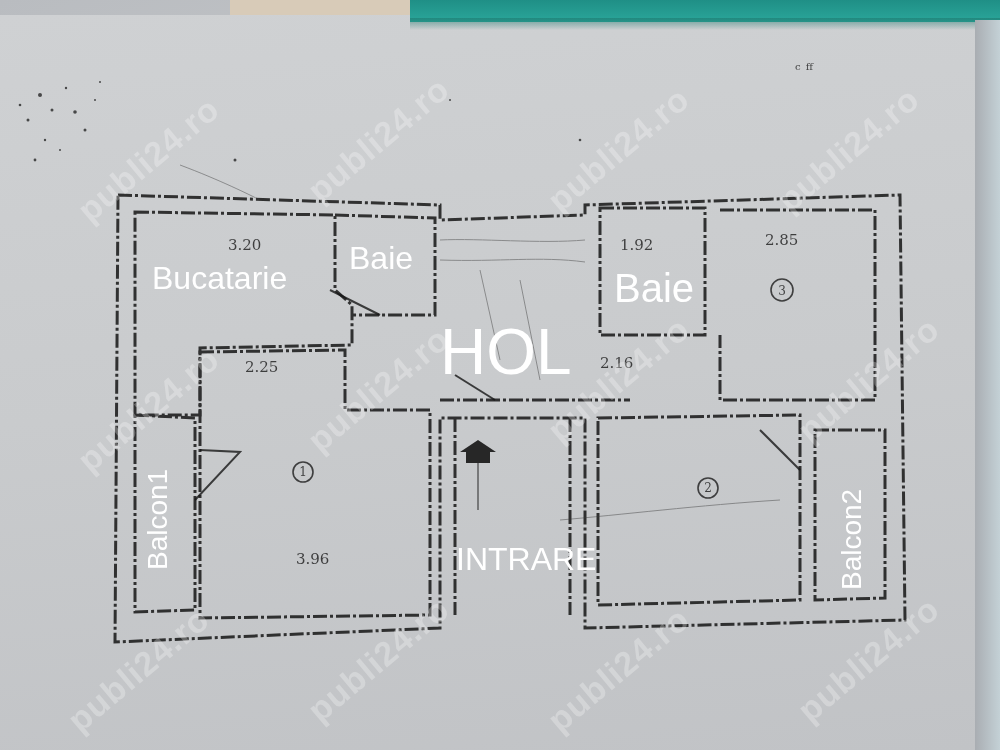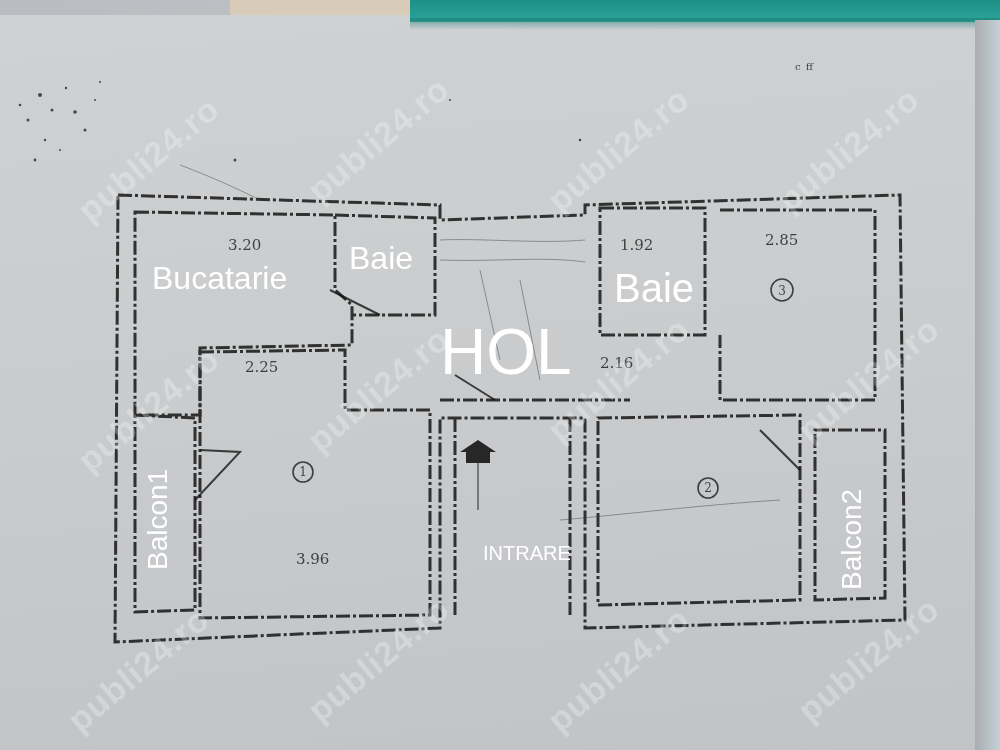--- a/index.html
+++ b/index.html
@@ -127,15 +127,15 @@
   <div class="wm" style="left:60px;top:710px;">publi24.ro</div>
   <div class="wm" style="left:300px;top:700px;">publi24.ro</div>
   <div class="wm" style="left:540px;top:710px;">publi24.ro</div>
   <div class="wm" style="left:790px;top:700px;">publi24.ro</div>
 
   <div class="lbl" style="left:152px;top:262px;font-size:32px;">Bucatarie</div>
   <div class="lbl" style="left:349px;top:242px;font-size:32px;">Baie</div>
   <div class="lbl" style="left:440px;top:320px;font-size:64px;">HOL</div>
   <div class="lbl" style="left:614px;top:268px;font-size:40px;">Baie</div>
   <div class="lbl vert" style="left:144px;top:570px;font-size:28px;">Balcon1</div>
-  <div class="lbl" style="left:483px;top:543px;font-size:20px;">INTRARE</div>
+  <div class="lbl" style="left:456px;top:543px;font-size:32px;">INTRARE</div>
   <div class="lbl vert" style="left:838px;top:590px;font-size:28px;">Balcon2</div>
 </div>
 
 </body></html>

